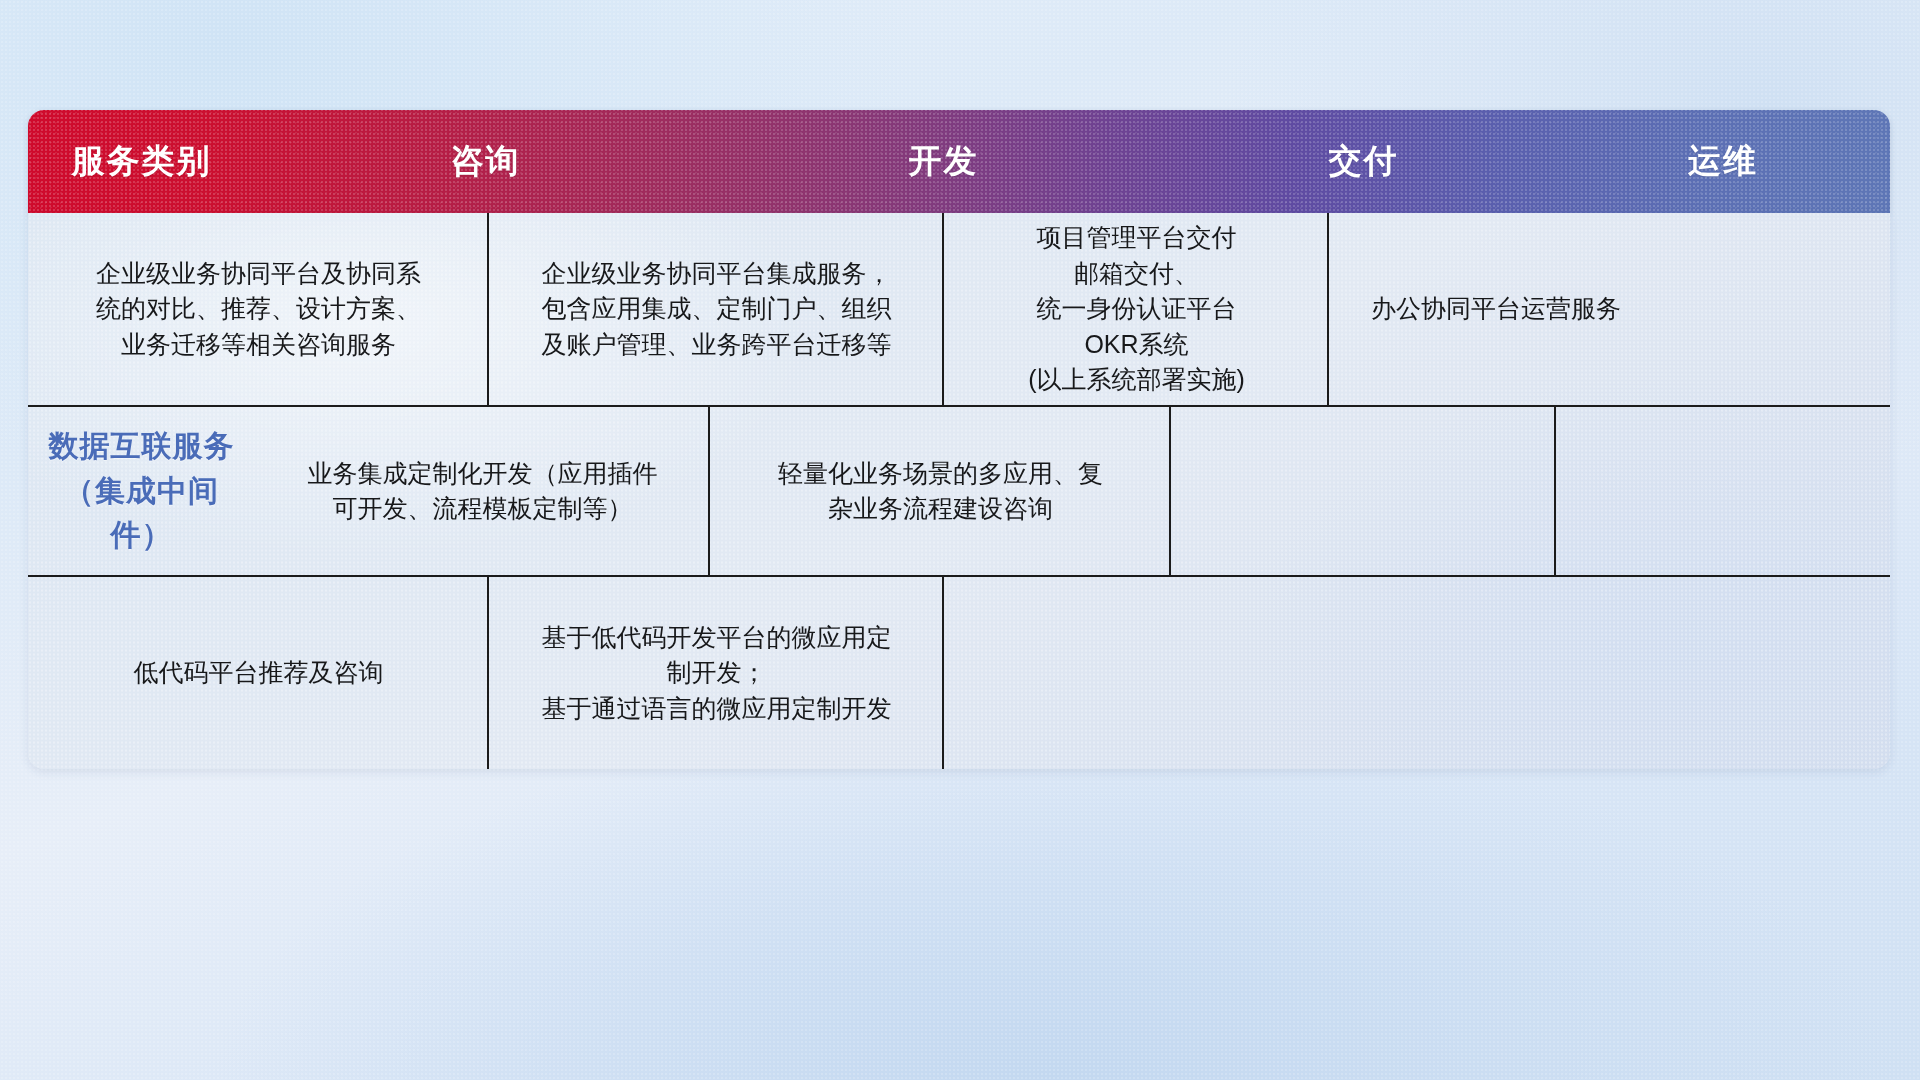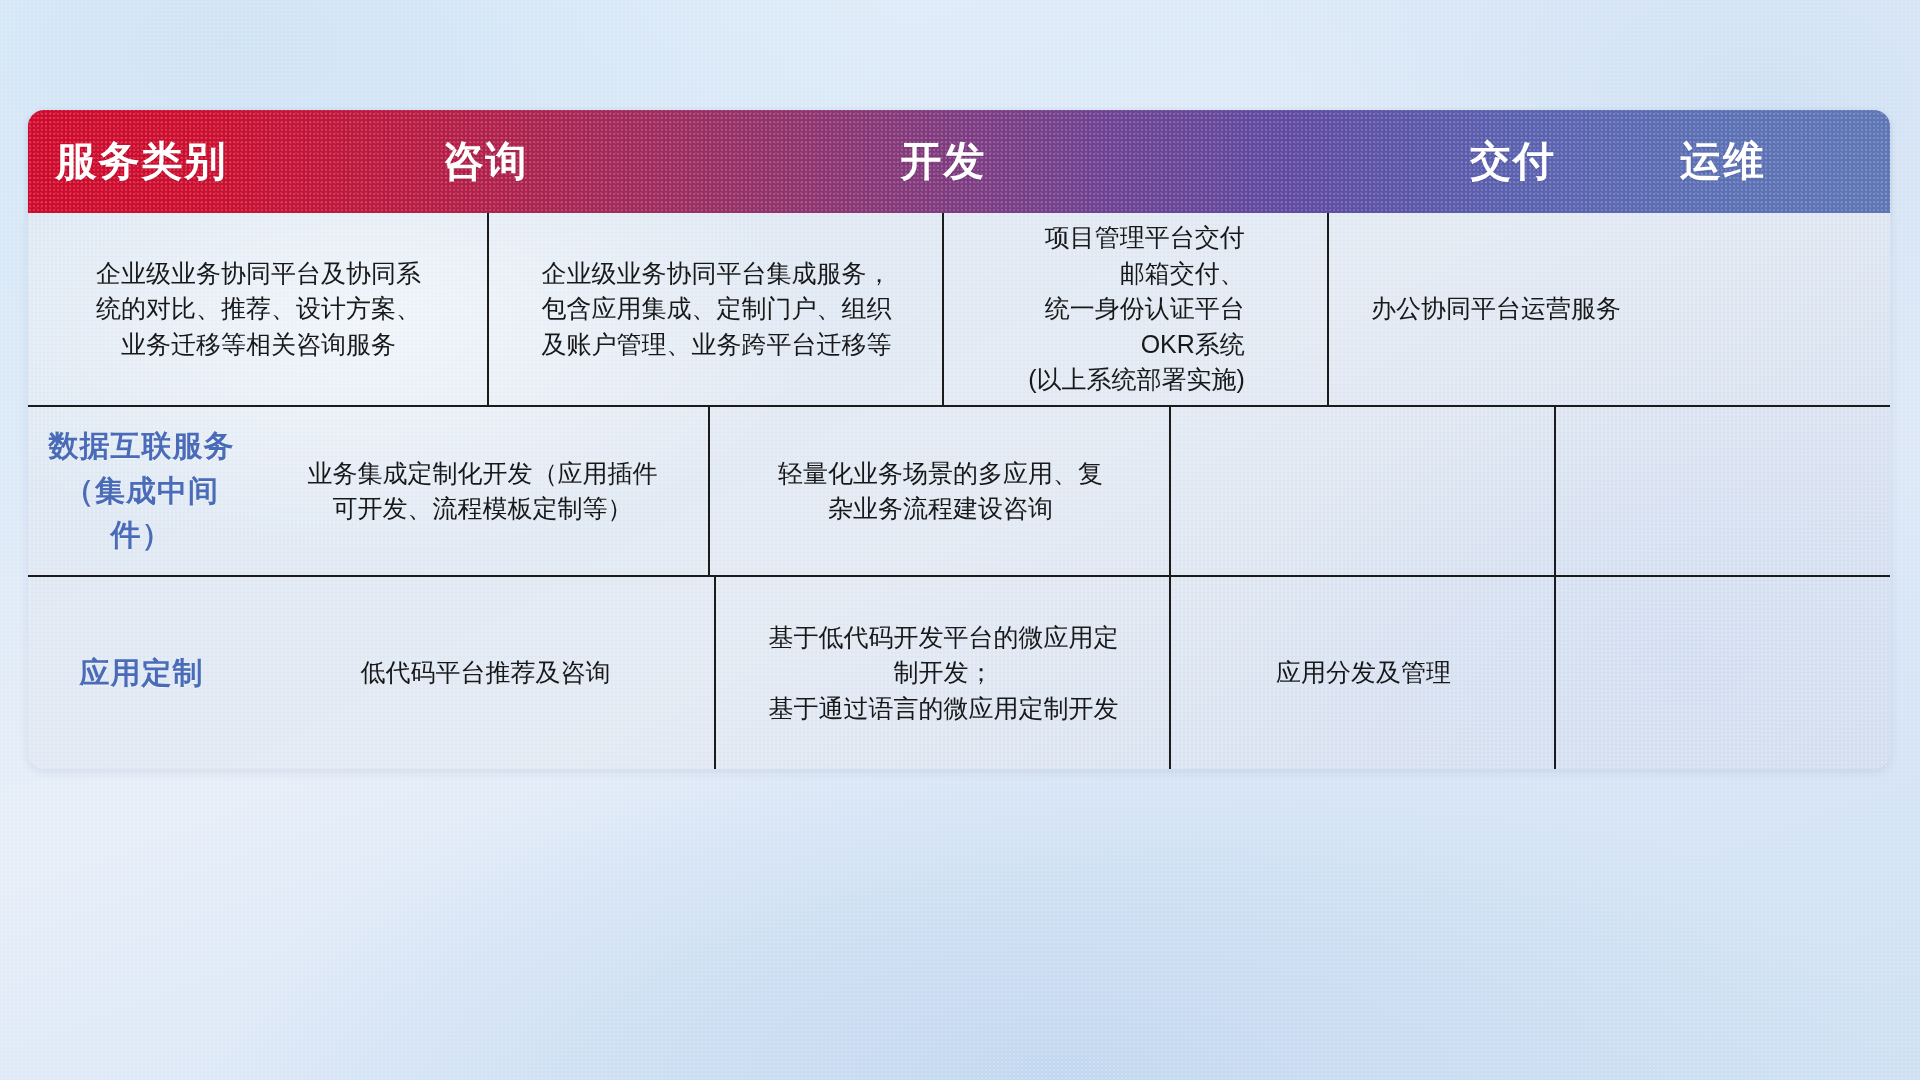--- a/index.html
+++ b/index.html
@@ -48,21 +48,21 @@
     overflow:hidden;
   }
   .thead::after{
     content:"";position:absolute;inset:0;pointer-events:none;
     background-image:radial-gradient(rgba(255,255,255,.16) 1px, rgba(0,0,0,0) 1px);
     background-size:5px 5px;opacity:.55;
   }
   .th{
     position:relative;z-index:2;
     color:#ffffff;
-    font-size:41px;font-weight:bold;letter-spacing:2px;
+    font-size:33px;font-weight:bold;letter-spacing:2px;
     text-align:center;
     text-shadow:0 1px 2px rgba(0,0,0,.10);
   }
 
   
   .tbody{
     position:relative;
     border-radius:0 0 16px 16px;
     background:
       radial-gradient(ellipse 700px 360px at 18% 20%, rgba(255,255,255,.55) 0%, rgba(255,255,255,0) 65%),
@@ -103,21 +103,21 @@
     font-size:30px;
     letter-spacing:1px;
     line-height:1.48;
     text-shadow:0 1px 1px rgba(255,255,255,.55);
   }
 
   
   .c0{width:227px;}
   .c1{width:461px;}
   .c2{width:455px;}
-  .c3{width:385px;text-align:right;}
+  .c3{width:385px;}
   .c4{width:334px;}
 
   .r0{height:192px;}
   .r1{height:168px;}
   .r2{height:192px;}
 </style>
 </head>
 <body>
 
 <div class="stage">
@@ -154,24 +154,22 @@
 （集成中间件）</div>
         <div class="cell c2 has-rule">业务集成定制化开发（应用插件
 可开发、流程模板定制等）</div>
         <div class="cell c1 has-rule">轻量化业务场景的多应用、复
 杂业务流程建设咨询</div>
         <div class="cell c3 has-rule"></div>
         <div class="cell c4"></div>
       </div>
 
       <div class="row r2">
-        <div class="cell c0 cat">应用定制</div>
         <div class="cell c1 has-rule">低代码平台推荐及咨询</div>
         <div class="cell c2 has-rule">基于低代码开发平台的微应用定
 制开发；
 基于通过语言的微应用定制开发</div>
-        <div class="cell c3 has-rule">应用分发及管理</div>
         <div class="cell c4"></div>
       </div>
 
     </div>
   </div>
 </div>
 
 </body></html>

